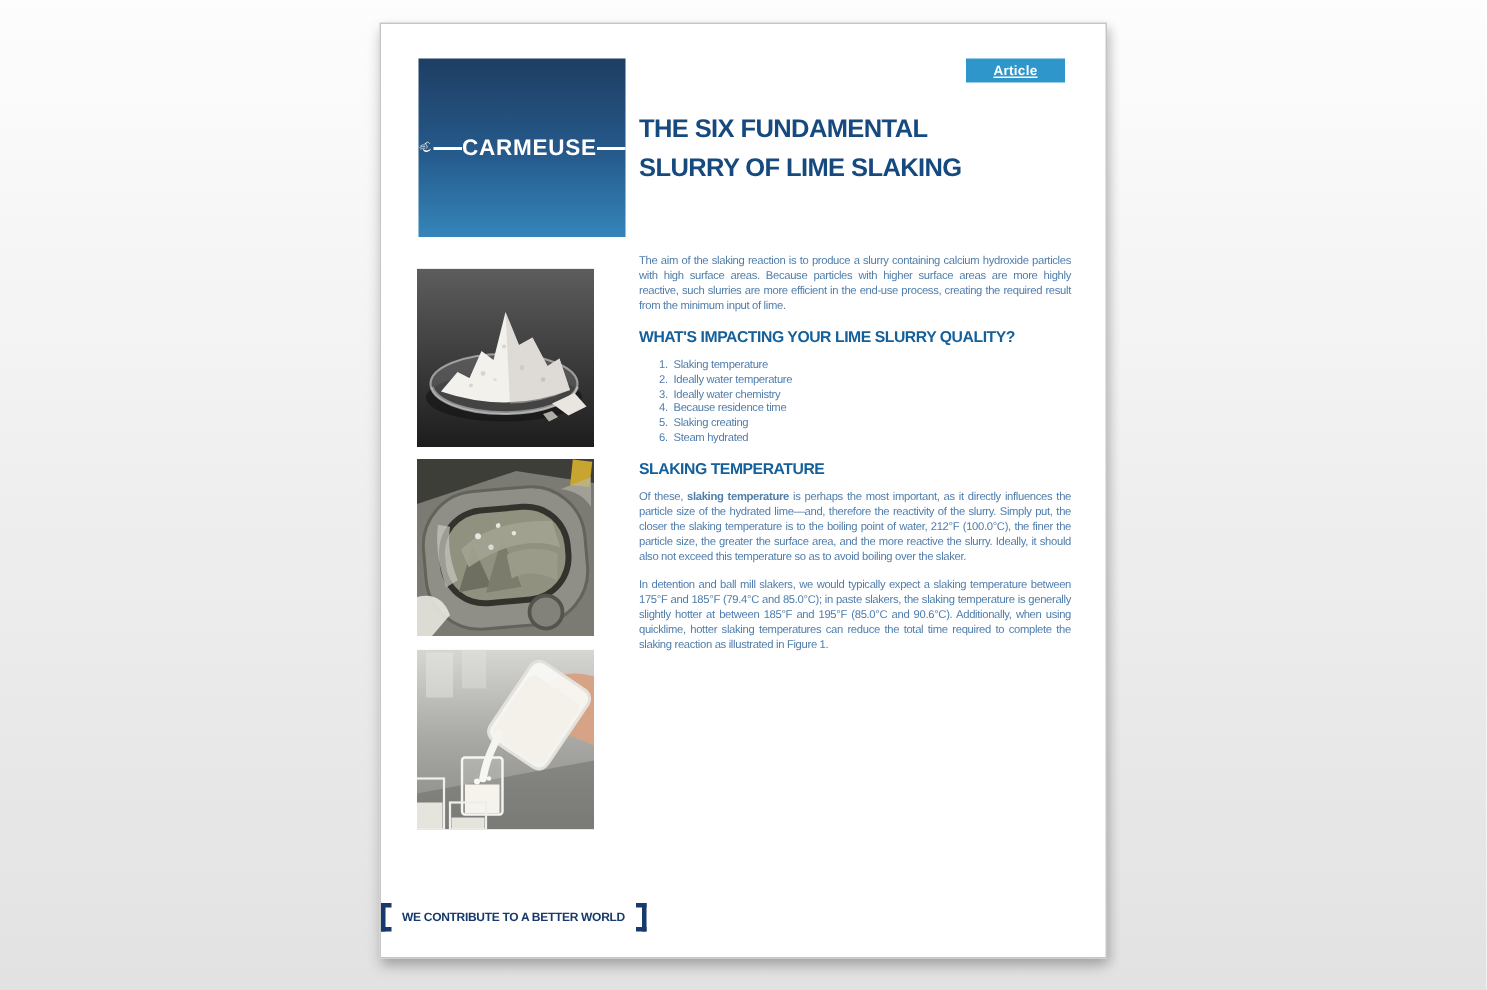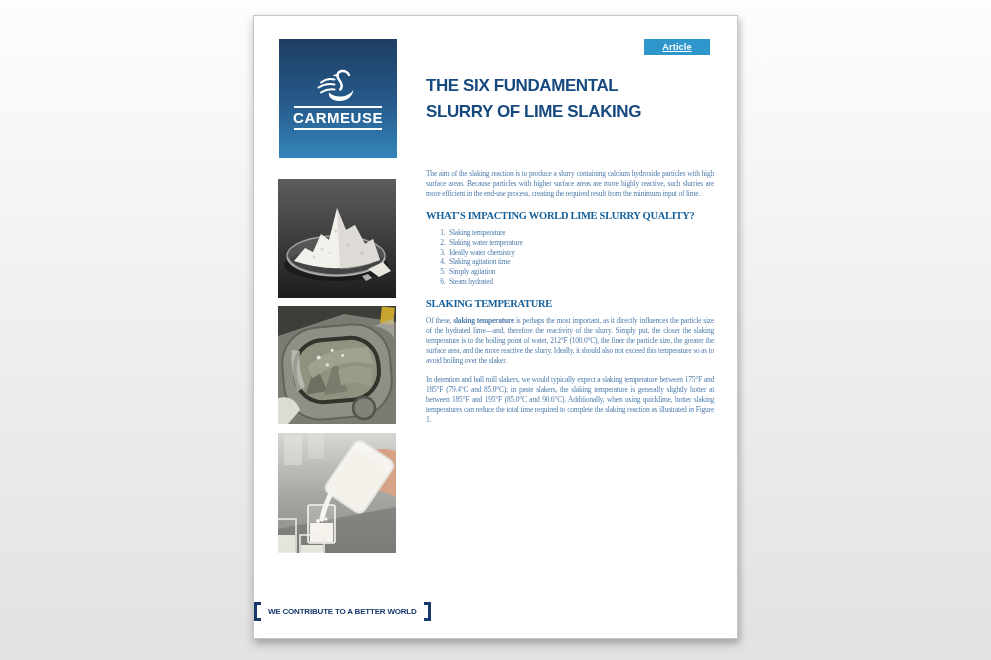--- a/index.html
+++ b/index.html
@@ -9,24 +9,24 @@
     background:linear-gradient(180deg,#fdfdfd 0%,#f0f0f0 45%,#e2e2e2 100%);
     position:relative; overflow:hidden;
   }
   .page {
     position:absolute; left:253px; top:15px; width:485px; height:624px;
     background:#ffffff; border:1px solid #c6c6c6;
     box-shadow:0 5px 9px rgba(0,0,0,.22), 3px 3px 6px rgba(0,0,0,.10);
   }
   
   .logo {
-    position:absolute; left:25px; top:23px; width:118px; height:119px;
+    position:absolute; left:25px; top:23px; width:138px; height:119px;
     background:linear-gradient(180deg,#1e3e63 0%,#25598а 50%,#3585ba 100%);
     background:linear-gradient(180deg,#1e3e63 0%,#25598a 52%,#3585ba 100%);
-    display:flex; flex-direction:column; align-items:center; justify-content:center;
+    display:flex; flex-direction:row; align-items:center; justify-content:center;
   }
   .logo svg { display:block; margin-bottom:2px; }
   .logo-rule { width:88px; height:2px; background:#ffffff; }
   .logo-word {
     color:#ffffff; font-weight:bold; font-size:15px; letter-spacing:.5px;
     line-height:20px;
   }
   
   .badge {
     position:absolute; right:27px; top:23px; width:66px; height:16px;
@@ -43,21 +43,20 @@
   .photo { position:absolute; left:24px; width:118px; overflow:hidden; }
   .photo svg { display:block; }
   #photo1 { top:163px; height:119px; }
   #photo2 { top:290px; height:118px; }
   #photo3 { top:417px; height:120px; }
   
   .content {
     position:absolute; left:172px; top:153px; width:288px;
     color:#4f7dac; font-size:7.5px; line-height:10px; letter-spacing:-.22px;
     text-align:justify;
-    font-family:Liberation Serif, serif;
   }
   .content p { margin:0 0 9px 0; }
   .content h2 {
     color:#15609b; font-size:10.5px; line-height:13px; letter-spacing:-.3px;
     font-weight:bold; margin:10px 0 6px 0; text-align:left;
   }
   .content ol { margin:0 0 3px 0; padding-left:21px; }
   .content li { line-height:9.8px; padding-left:2px; }
   .bold-inline { font-weight:bold; }
   
@@ -184,27 +183,27 @@
       <rect x="-8" y="86" width="26" height="34" fill="none" stroke="#eeeeea" stroke-width="1.5"></rect>
       <rect x="-7" y="102" width="24" height="18" fill="#f1efe8" opacity=".9"></rect>
       <rect x="22" y="102" width="24" height="18" fill="none" stroke="#eeeeea" stroke-width="1.5"></rect>
       <rect x="23" y="112" width="22" height="8" fill="#f1efe8" opacity=".9"></rect>
     </svg>
   </div>
 
   <div class="content">
     <p>The aim of the slaking reaction is to produce a slurry containing calcium hydroxide particles with high surface areas. Because particles with higher surface areas are more highly reactive, such slurries are more efficient in the end-use process, creating the required result from the minimum input of lime.</p>
 
-    <h2>WHAT'S IMPACTING WORLD LIME SLURRY QUALITY?</h2>
+    <h2>WHAT'S IMPACTING YOUR LIME SLURRY QUALITY?</h2>
     <ol>
       <li>Slaking temperature</li>
-      <li>Slaking water temperature</li>
+      <li>Ideally water temperature</li>
       <li>Ideally water chemistry</li>
-      <li>Slaking agitation time</li>
-      <li>Simply agitation</li>
+      <li>Because residence time</li>
+      <li>Slaking creating</li>
       <li>Steam hydrated</li>
     </ol>
 
     <h2>SLAKING TEMPERATURE</h2>
     <p><span>Of these, </span><span class="bold-inline">slaking temperature</span><span> is perhaps the most important, as it directly influences the particle size of the hydrated lime—and, therefore the reactivity of the slurry. Simply put, the closer the slaking temperature is to the boiling point of water, 212°F (100.0°C), the finer the particle size, the greater the surface area, and the more reactive the slurry. Ideally, it should also not exceed this temperature so as to avoid boiling over the slaker.</span></p>
     <p>In detention and ball mill slakers, we would typically expect a slaking temperature between 175°F and 185°F (79.4°C and 85.0°C); in paste slakers, the slaking temperature is generally slightly hotter at between 185°F and 195°F (85.0°C and 90.6°C). Additionally, when using quicklime, hotter slaking temperatures can reduce the total time required to complete the slaking reaction as illustrated in Figure 1.</p>
   </div>
 
   <div class="footer">
     <span class="bracket left"></span>

